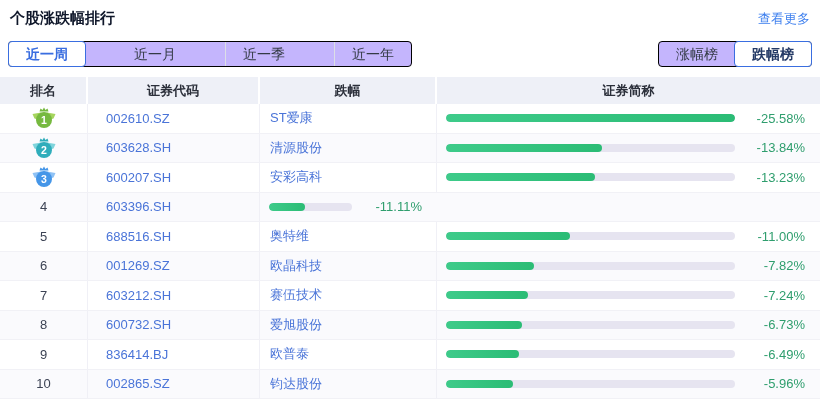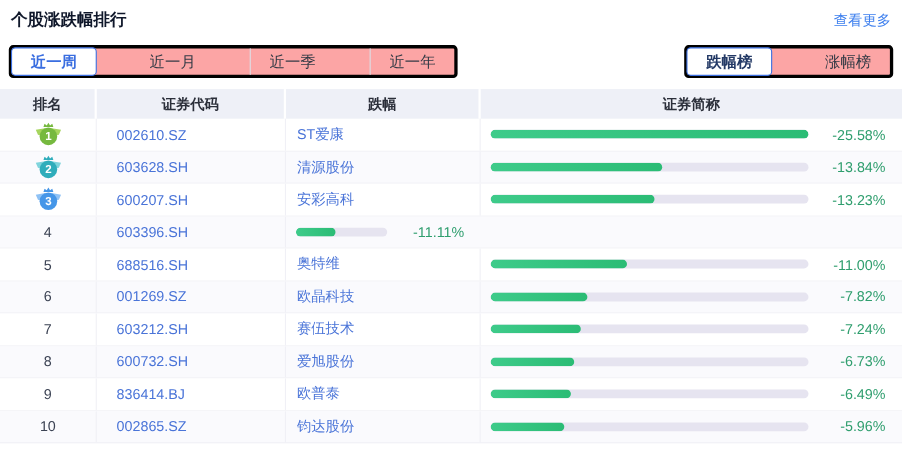--- a/index.html
+++ b/index.html
@@ -10,21 +10,21 @@
     display: flex; justify-content: space-between; align-items: center;
     padding: 9px 10px 0 10px;
   }
   .page-title { font-size: 15px; font-weight: bold; color: #0f172a; }
   .more-link { font-size: 13px; color: #3d7fee; cursor: pointer; text-decoration: none; }
 
   .controls {
     display: flex; justify-content: space-between; align-items: center;
     margin: 13px 8px 0 8px;
   }
-  .seg { display: flex; border: 3px solid #000000; border-radius: 4px; background: #fca5a5; text-align: center; }
+  .seg { display: flex; border: 1px solid #000000; border-radius: 4px; background: #c4b5fd; text-align: center; }
   .seg-item {
     height: 24px; line-height: 24px; padding: 0 17px;
     font-size: 14px; color: #333a45; cursor: pointer; white-space: nowrap;
     position: relative;
   }
   .seg-item + .seg-item { border-left: 1px solid #dcdfe6; margin-left: 32px; }
   .seg-item.selected {
     margin: -1px; height: 26px; line-height: 24px;
     border: 1px solid #3a6ee0 !important; border-radius: 4px;
     background: #fff; z-index: 1; font-weight: bold;
@@ -77,22 +77,22 @@
 </div>
 
 <div class="controls">
   <div class="seg seg-period" id="period-tabs">
       <div class="seg-item selected">近一周</div>
       <div class="seg-item">近一月</div>
       <div class="seg-item">近一季</div>
       <div class="seg-item">近一年</div>
     </div>
   <div class="seg seg-board" id="board-tabs">
+      <div class="seg-item">涨幅榜</div>
       <div class="seg-item selected">跌幅榜</div>
-      <div class="seg-item">涨幅榜</div>
     </div>
 </div>
 
 <div class="table">
   <div class="thead">
     <div class="th">排名</div>
     <div class="th">证券代码</div>
     <div class="th">跌幅</div>
     <div class="th">证券简称</div>
   </div>

